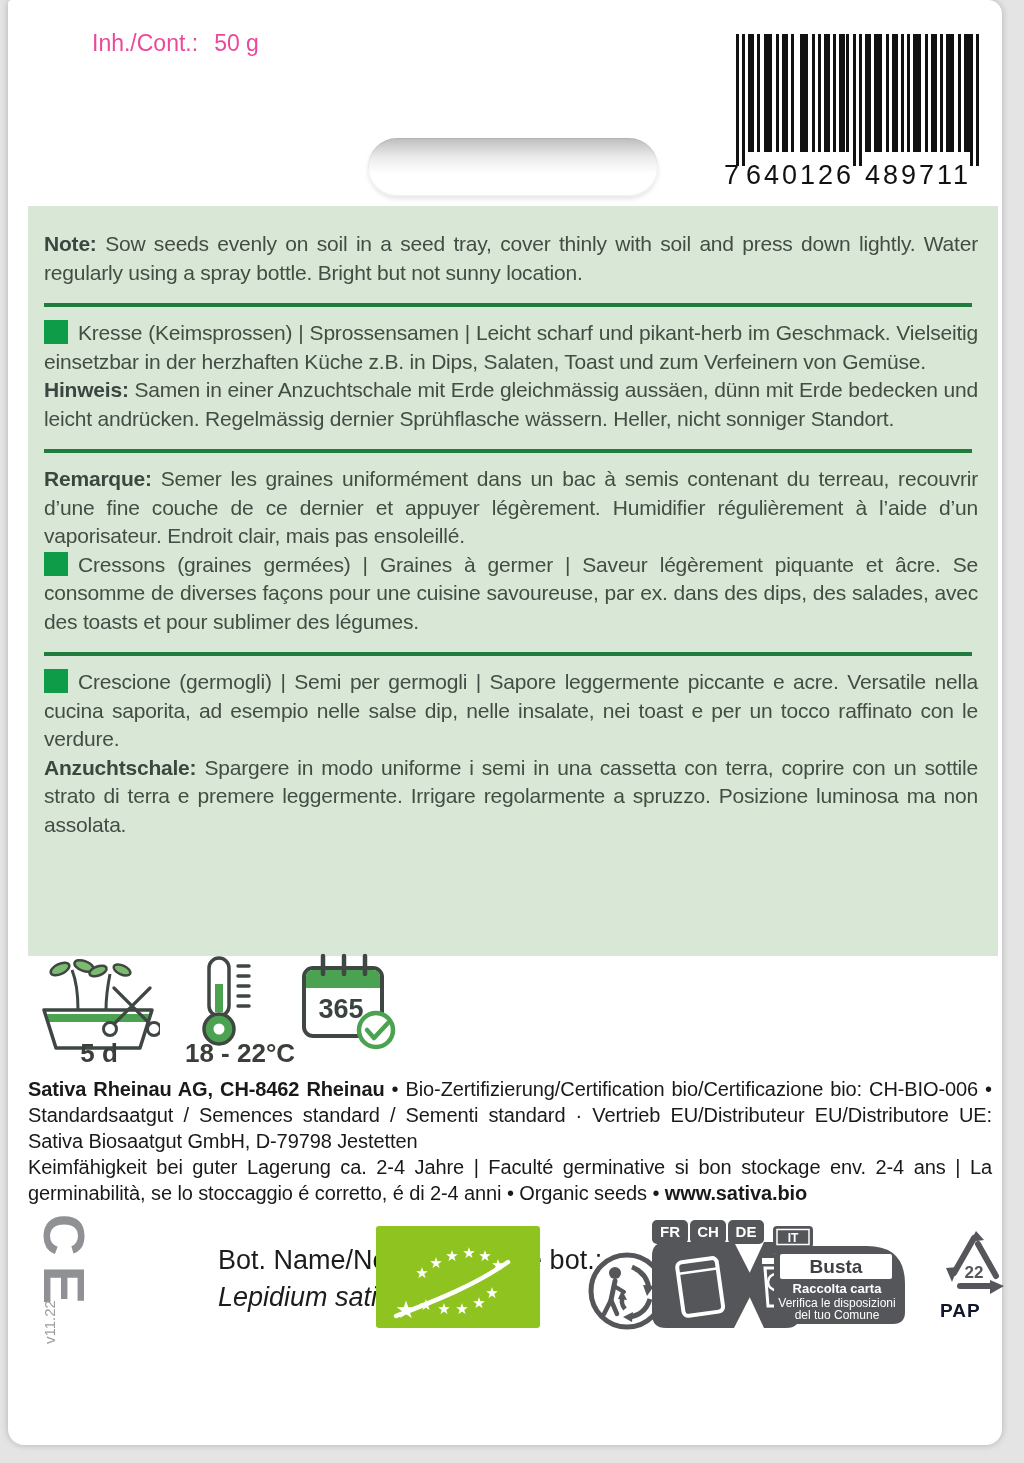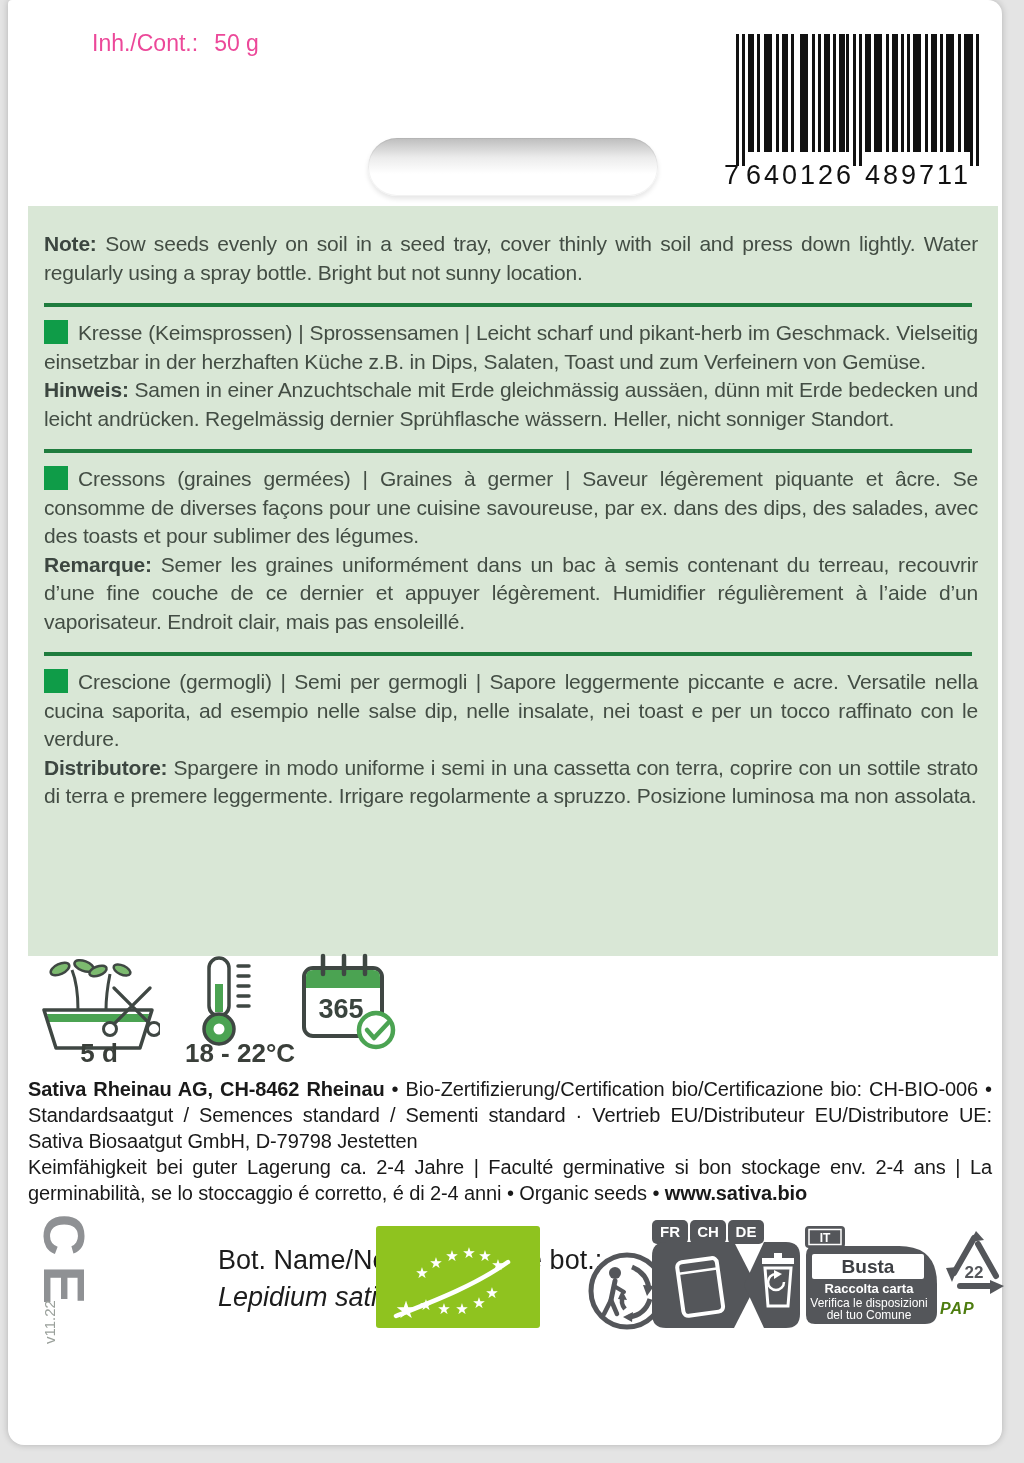--- a/index.html
+++ b/index.html
@@ -56,23 +56,23 @@
   .version-wrap span{
     position:absolute;left:50%;top:50%;transform:translate(-50%,-50%) rotate(-90deg);
     font-size:15px;color:#9aa09b;white-space:nowrap;
   }
   .botname{position:absolute;left:210px;top:1242px;color:#1c1c1c;font-size:27px;line-height:37px;}
   .botname .species{font-style:italic;}
 
   .eu-logo{position:absolute;left:368px;top:1226px;width:164px;height:102px;}
   .triman{position:absolute;left:578px;top:1250px;width:82px;height:82px;}
   .frchde{position:absolute;left:642px;top:1220px;width:152px;height:108px;}
-  .it-label{position:absolute;left:795px;top:1226px;width:136px;height:100px;}
+  .it-label{position:absolute;left:763px;top:1226px;width:136px;height:100px;}
   .pap{position:absolute;left:932px;top:1230px;width:68px;height:104px;text-align:left;}
-  .pap .pap-text{font-weight:bold;font-size:16px;color:#4d7c0f;letter-spacing:1px;margin-top:-2px;font-style:italic;}
+  .pap .pap-text{font-weight:bold;font-size:19px;color:#0f172a;letter-spacing:1px;margin-top:-2px;}
 
   svg{display:block;}
   .eco-text{font-family:"Liberation Sans",sans-serif;}
 </style>
 </head>
 <body>
 
 <div class="card">
 
   <div class="content-line">
@@ -130,28 +130,28 @@
     </div>
     <div class="divider"></div>
 
     <div class="lang-section">
       <p><span class="bullet"></span><span>Kresse (Keimsprossen) | Sprossensamen | Leicht scharf und pikant-herb im Geschmack. Vielseitig einsetzbar in der herzhaften Küche z.B. in Dips, Salaten, Toast und zum Verfeinern von Gemüse.</span></p>
       <p><strong>Hinweis:</strong> <span>Samen in einer Anzuchtschale mit Erde gleichmässig aussäen, dünn mit Erde bedecken und leicht andrücken. Regelmässig dernier Sprühflasche wässern. Heller, nicht sonniger Standort.</span></p>
     </div>
     <div class="divider"></div>
 
     <div class="lang-section">
+      <p><strong>Remarque:</strong> <span>Semer les graines uniformément dans un bac à semis contenant du terreau, recouvrir d’une fine couche de ce dernier et appuyer légèrement. Humidifier régulièrement à l’aide d’un vaporisateur. Endroit clair, mais pas ensoleillé.</span></p>
       <p><span class="bullet"></span><span>Cressons (graines germées) | Graines à germer | Saveur légèrement piquante et âcre. Se consomme de diverses façons pour une cuisine savoureuse, par ex. dans des dips, des salades, avec des toasts et pour sublimer des légumes.</span></p>
-      <p><strong>Remarque:</strong> <span>Semer les graines uniformément dans un bac à semis contenant du terreau, recouvrir d’une fine couche de ce dernier et appuyer légèrement. Humidifier régulièrement à l’aide d’un vaporisateur. Endroit clair, mais pas ensoleillé.</span></p>
     </div>
     <div class="divider"></div>
 
     <div class="lang-section">
       <p><span class="bullet"></span><span>Crescione (germogli) | Semi per germogli | Sapore leggermente piccante e acre. Versatile nella cucina saporita, ad esempio nelle salse dip, nelle insalate, nei toast e per un tocco raffinato con le verdure.</span></p>
-      <p><strong>Distributore:</strong> <span>Spargere in modo uniforme i semi in una cassetta con terra, coprire con un sottile strato di terra e premere leggermente. Irrigare regolarmente a spruzzo. Posizione luminosa ma non assolata.</span></p>
+      <p><strong>Anzuchtschale:</strong> <span>Spargere in modo uniforme i semi in una cassetta con terra, coprire con un sottile strato di terra e premere leggermente. Irrigare regolarmente a spruzzo. Posizione luminosa ma non assolata.</span></p>
     </div>
 
   </div>
 
   <div class="grow-icon" style="left:30px;top:958px;">
     <svg width="122" height="95" viewBox="0 0 122 95">
       <polygon points="9,56 111,56 109,64 11,64" fill="#4ba352"></polygon>
       <path d="M6,52 L114,52 L102,90 L18,90 Z" fill="none" stroke="#3f4743" stroke-width="3.5" stroke-linejoin="round"></path>
       <path d="M40,52 C40,34 38,22 34,12" fill="none" stroke="#3f4743" stroke-width="3"></path>
       <ellipse cx="22" cy="11" rx="10" ry="5" fill="#7cba6f" stroke="#3f4743" stroke-width="2.5" transform="rotate(-25 22 11)"></ellipse>

